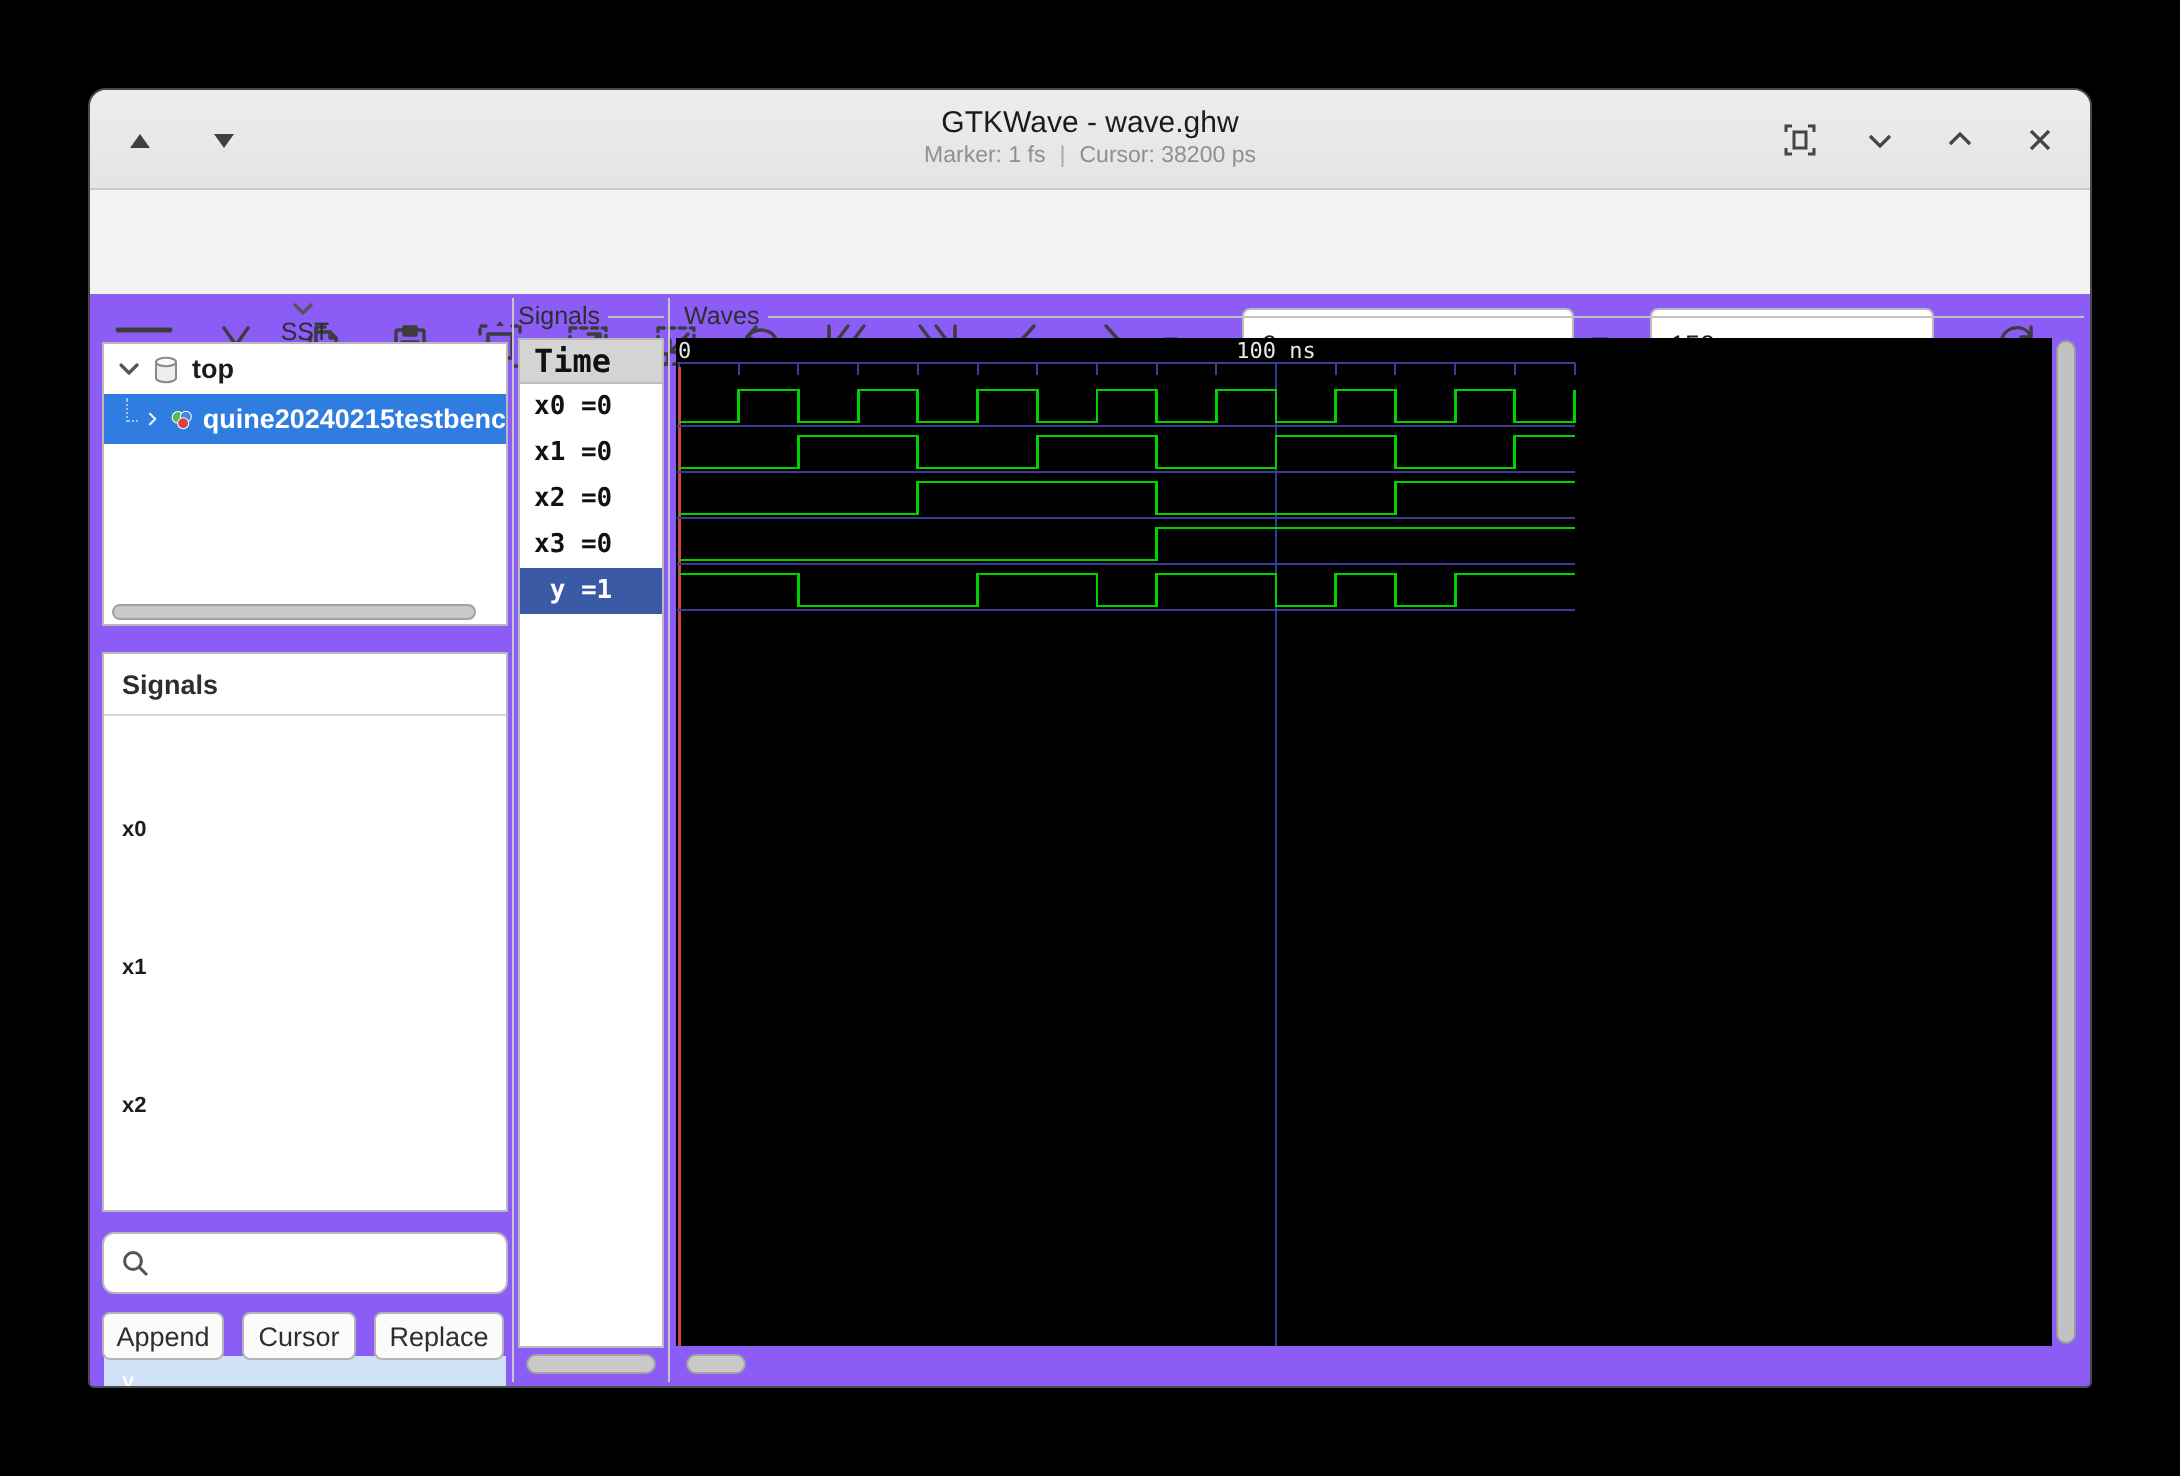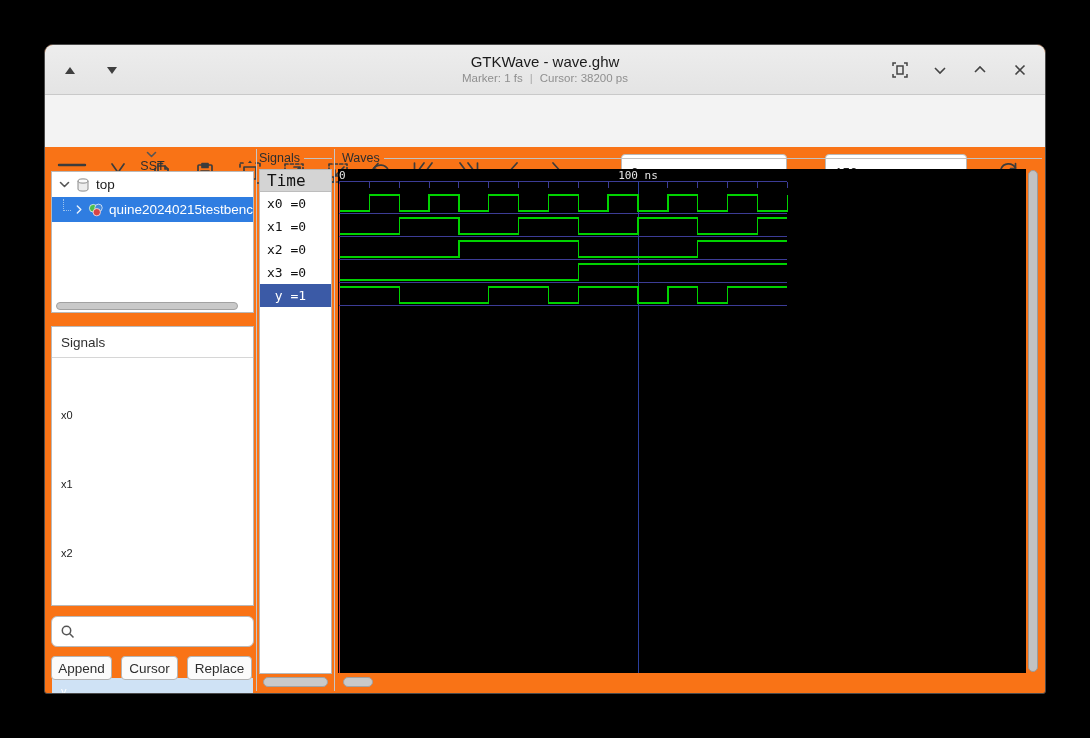--- a/index.html
+++ b/index.html
@@ -1,19 +1,19 @@
 <!DOCTYPE html>
 <html><head>
 <meta charset="utf-8">
 <style>
   * { margin:0; padding:0; box-sizing:border-box; }
   html,body { width:1090px; height:738px; background:#000; font-family:"Liberation Sans", sans-serif; }
   .stage { position:relative; width:1090px; height:738px; background:#000; overflow:hidden; }
   .window { position:absolute; left:44px; top:44px; width:1002px; height:650px;
-            background:#f97316; border:1px solid #4a4a4a; border-radius:9px 9px 3px 3px; overflow:hidden; }
+            background:#8b5cf6; border:1px solid #4a4a4a; border-radius:9px 9px 3px 3px; overflow:hidden; }
 
   
   .titlebar { position:absolute; left:0; top:0; width:100%; height:50px;
               background:linear-gradient(#ededed,#e4e4e4); border-bottom:1px solid #c9c9c9; }
   .tb-center { position:absolute; left:0; right:0; top:7px; text-align:center; }
   .tb-title { font-size:15px; color:#1b1b1b; line-height:19px; }
   .tb-sub { font-size:11.5px; color:#8f8f8f; line-height:15px; }
   .tb-sub .sep { margin:0 7px; color:#a9a9a9; }
   .tb-left { position:absolute; left:14px; top:0; height:50px; display:flex; align-items:center; gap:20px; }
   .tb-right { position:absolute; right:14px; top:0; height:50px; display:flex; align-items:center; gap:18px; }
@@ -26,21 +26,21 @@
   .toolbar { position:absolute; left:0; top:50px; width:100%; height:52px; background:#f3f3f3; }
   .tool { position:absolute; top:63px; width:30px; height:30px; display:flex; align-items:center; justify-content:center; }
   .tool svg { stroke:#3c3c3c; fill:none; stroke-width:1.7; stroke-linecap:round; stroke-linejoin:round; }
   .tb-label { position:absolute; top:71px; font-size:13.5px; color:#2e2e2e; }
   .entry { position:absolute; top:59px; height:37px; background:#fff; border:1px solid #b9b9b9; border-radius:4px;
            font-size:13.5px; color:#1f1f1f; padding:0 9px; font-family:"Liberation Sans", sans-serif; outline:none; }
 
   
   .framelabel { position:absolute; font-size:12.5px; color:#2e2e2e; display:flex; align-items:center; }
   .framelabel .line { height:1px; background:#c2c2c2; flex:1; margin-left:4px; }
-  .box { position:absolute; background:#fff; border:1px solid #b9b9b9; }
+  .box { position:absolute; background:#fff; border:1px solid #b9b9b9;font-weight:bold; }
   .vsep { position:absolute; width:1px; background:#c6c6c6; }
 
   
   .chev { stroke:#555; fill:none; stroke-width:1.6; stroke-linecap:round; stroke-linejoin:round; }
   .tree-row { display:flex; align-items:center; height:25px; font-size:13.5px; color:#1c1c1c; gap:5px; padding-left:7px; white-space:nowrap; overflow:hidden; }
   .tree-row.selected { background:#2f7de1; color:#fff; }
   .tree-row.selected .chev { stroke:#eaf2fc; }
   .connector { width:9px; height:12px; border-left:1px dotted #9cc3ee; border-bottom:1px dotted #9cc3ee; margin-top:-10px; margin-left:4px; }
   .hthumb { position:absolute; background:#c9c9c9; border:1px solid #a2a2a2; border-radius:5px; }
 

